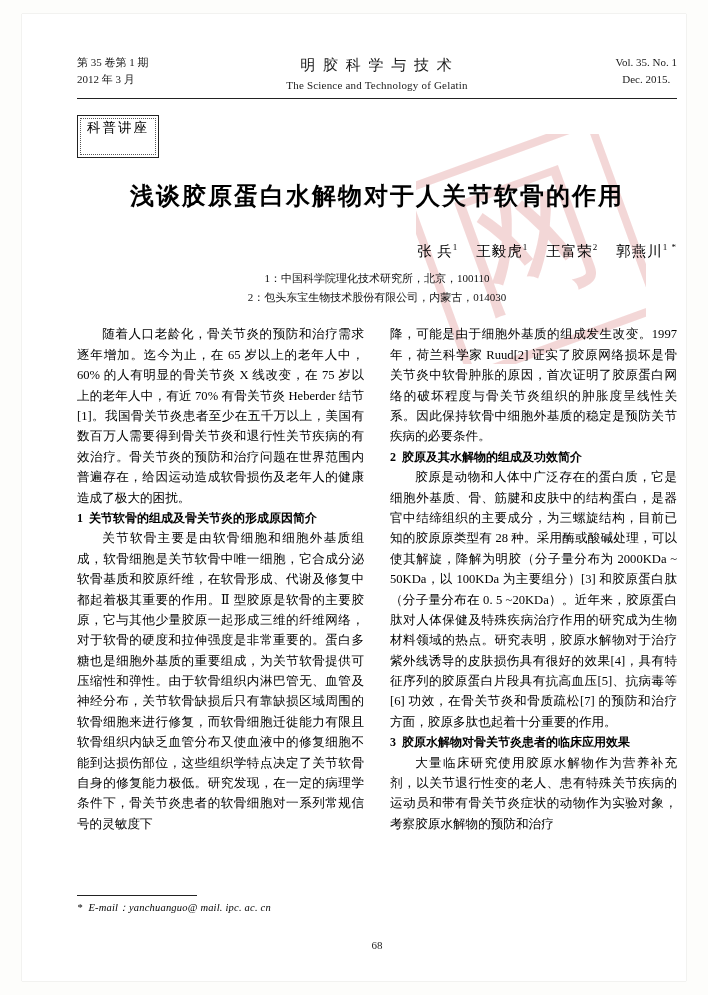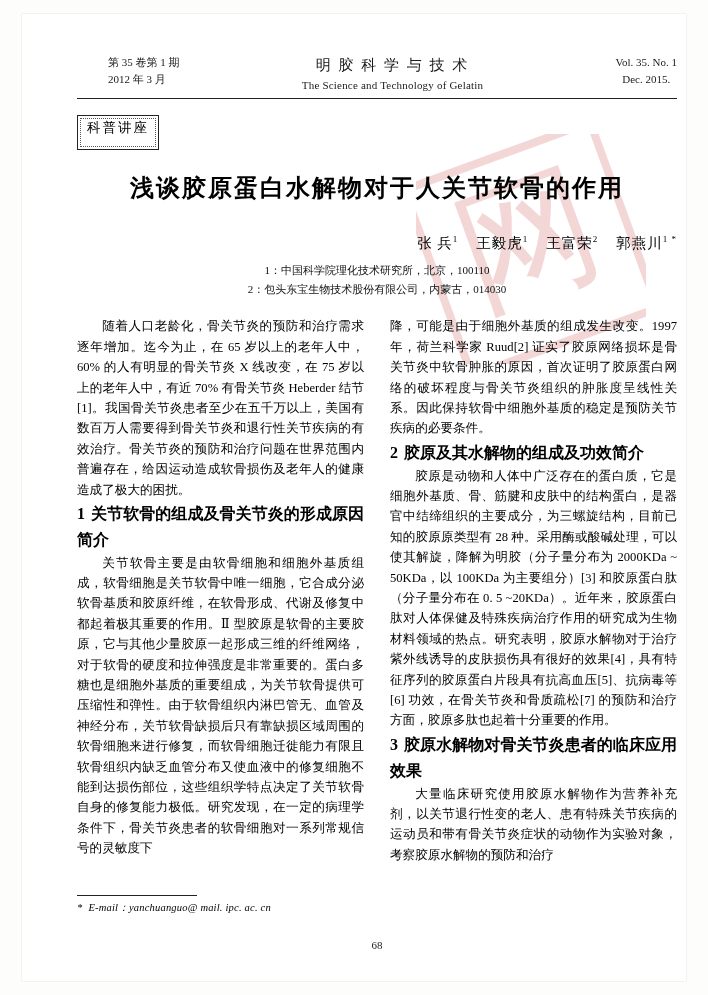--- a/index.html
+++ b/index.html
@@ -35,21 +35,20 @@
     width: 600px;
     height: 905px;
   }
 
   
   .runhead {
     position: relative;
     height: 44px;
     font-size: 11px;
     color: #1a1a1a;
-    margin-left: 31px;
   }
   .runhead .left {
     position: absolute;
     left: 0;
     top: 2px;
     line-height: 1.55;
     font-family: "Liberation Serif", serif;
   }
   .runhead .center {
     position: absolute;
@@ -79,21 +78,21 @@
     border: none;
     border-top: 1px solid #222;
     margin: 2px 0 0 0;
     height: 0;
   }
 
   
   .colbox {
     display: inline-block;
     border: 1px solid #222;
-    padding: 3px 9px 12px 9px;
+    padding: 3px 9px 20px 9px;
     font-size: 13.5px;
     letter-spacing: 2px;
     margin-top: 16px;
     background: #fff;
     position: relative;
   }
   .colbox::before {
     content: "";
     position: absolute;
     left: 2px; top: 2px; right: 2px; bottom: 2px;
@@ -146,21 +145,21 @@
   }
   .col.left { left: 0; }
   .col.right { right: 0; }
   p {
     margin: 0;
     text-indent: 2em;
   }
   p.noindent { text-indent: 0; }
   h2.sec {
     margin: 1px 0 0 0;
-    font-size: 16px;
+    font-size: 12px;
     font-weight: bold;
     text-indent: 0;
     line-height: 1.62;
   }
   h2.sec .num { margin-right: 6px; }
 
   
   .footnote {
     position: absolute;
     left: 0;

